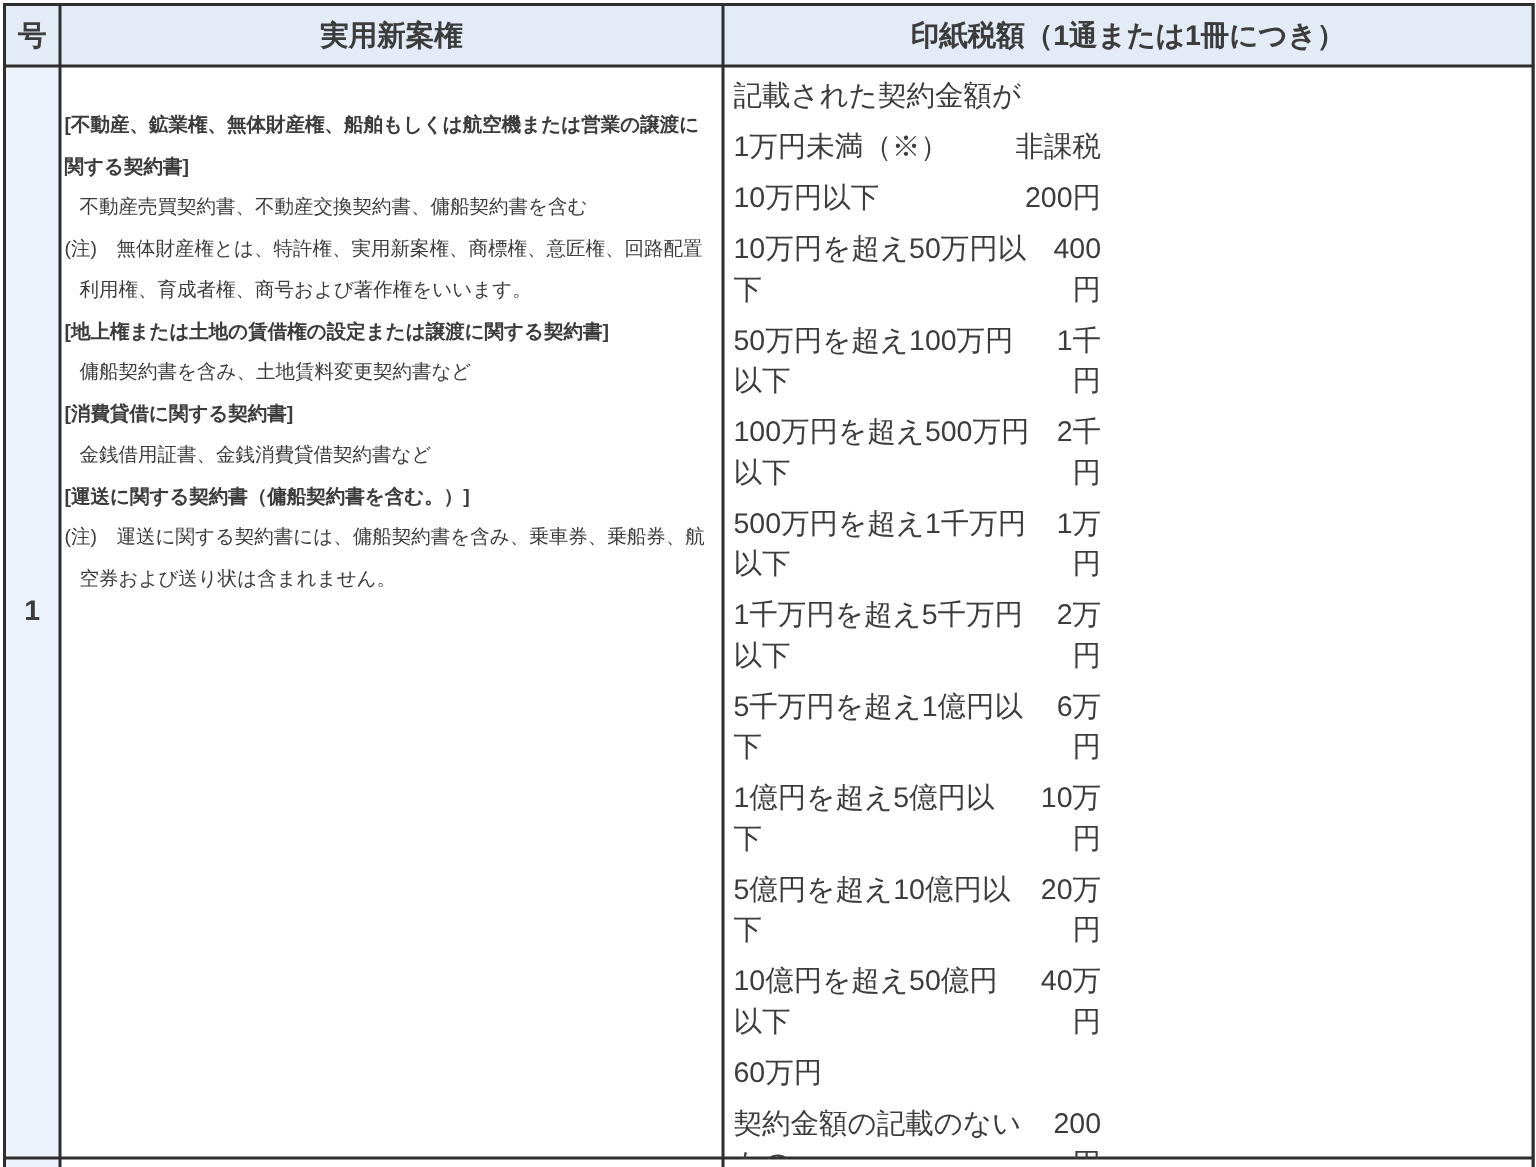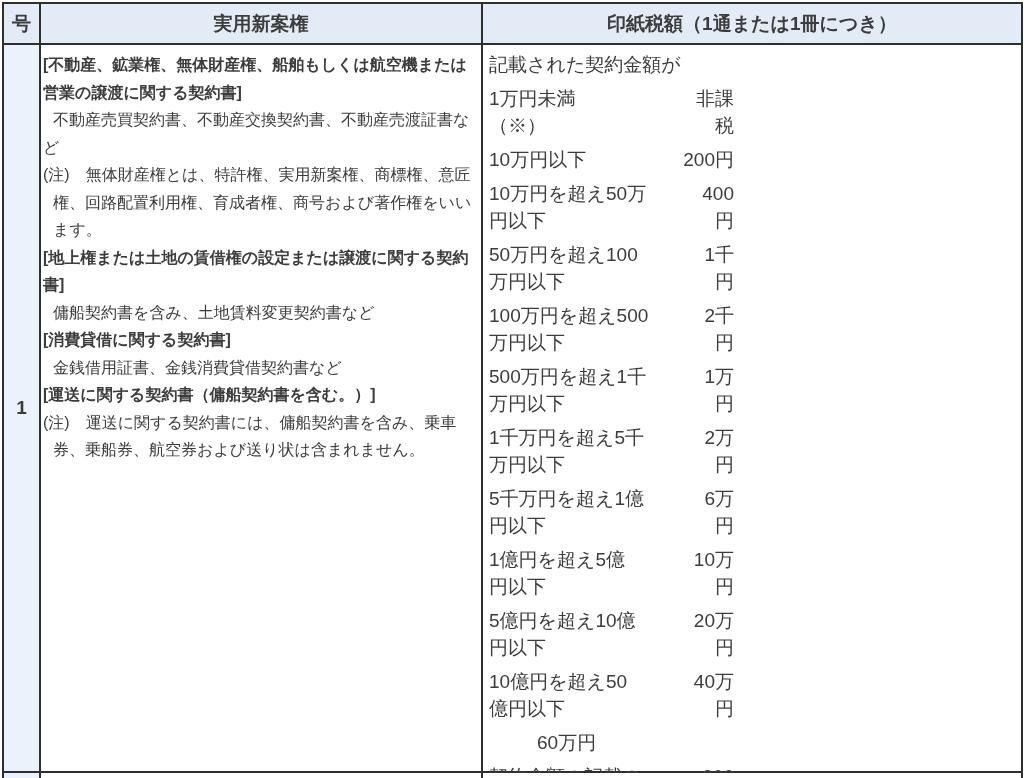--- a/index.html
+++ b/index.html
@@ -34,22 +34,22 @@
   .numcell {
     background: #ecf2fb;
     font-weight: 700;
     font-size: 19px;
     display: flex;
     align-items: center;
     justify-content: center;
   }
   
   .doccell {
-    padding: 6px 4px 0 2px;
-    font-size: 16px;
+    padding: 24px 4px 0 2px;
+    font-size: 13px;
     line-height: 27.5px;
   }
   .doccell p { margin: 0; }
   .doc-heading { font-weight: 700; }
   .doc-indent  { text-indent: 10px; }
   .doc-note    { padding-left: 10px; text-indent: -10px; }
   
   .taxcell {
     padding: 6px 21px 0 6px;
     font-size: 19px;
@@ -58,21 +58,21 @@
     line-height: 27px;
     margin: 0 0 7px 0;
   }
   .tax-row {
     display: flex;
     justify-content: space-between;
     width: 245px;
     line-height: 27px;
     margin-bottom: 7px;
   }
-  .tax-amount { text-align: right; margin-left: 48px; }
+  .tax-amount { text-align: right; }
 </style>
 </head>
 <body>
 
 <div class="stamp-table">
 
   <div class="cell hdr">
     <span>号</span>
   </div>
   <div class="cell hdr">
@@ -82,21 +82,21 @@
     <span>印紙税額（1通または1冊につき）</span>
   </div>
 
   <div class="cell numcell">
     <span>1</span>
   </div>
 
   <div class="cell doccell">
 
   <p class="doc-heading">[不動産、鉱業権、無体財産権、船舶もしくは航空機または営業の譲渡に関する契約書]</p>
-      <p class="doc-indent">不動産売買契約書、不動産交換契約書、不動産売渡証書など</p>
+      <p class="doc-indent">不動産売買契約書、不動産交換契約書、傭船契約書を含む</p>
       <p class="doc-note">(注)　無体財産権とは、特許権、実用新案権、商標権、意匠権、回路配置利用権、育成者権、商号および著作権をいいます。</p>
       <p class="doc-heading">[地上権または土地の賃借権の設定または譲渡に関する契約書]</p>
       <p class="doc-indent">傭船契約書を含み、土地賃料変更契約書など</p>
       <p class="doc-heading">[消費貸借に関する契約書]</p>
       <p class="doc-indent">金銭借用証書、金銭消費貸借契約書など</p>
       <p class="doc-heading">[運送に関する契約書（傭船契約書を含む。）]</p>
       <p class="doc-note">(注)　運送に関する契約書には、傭船契約書を含み、乗車券、乗船券、航空券および送り状は含まれません。</p>
     </div>
 
   <div class="cell taxcell">

